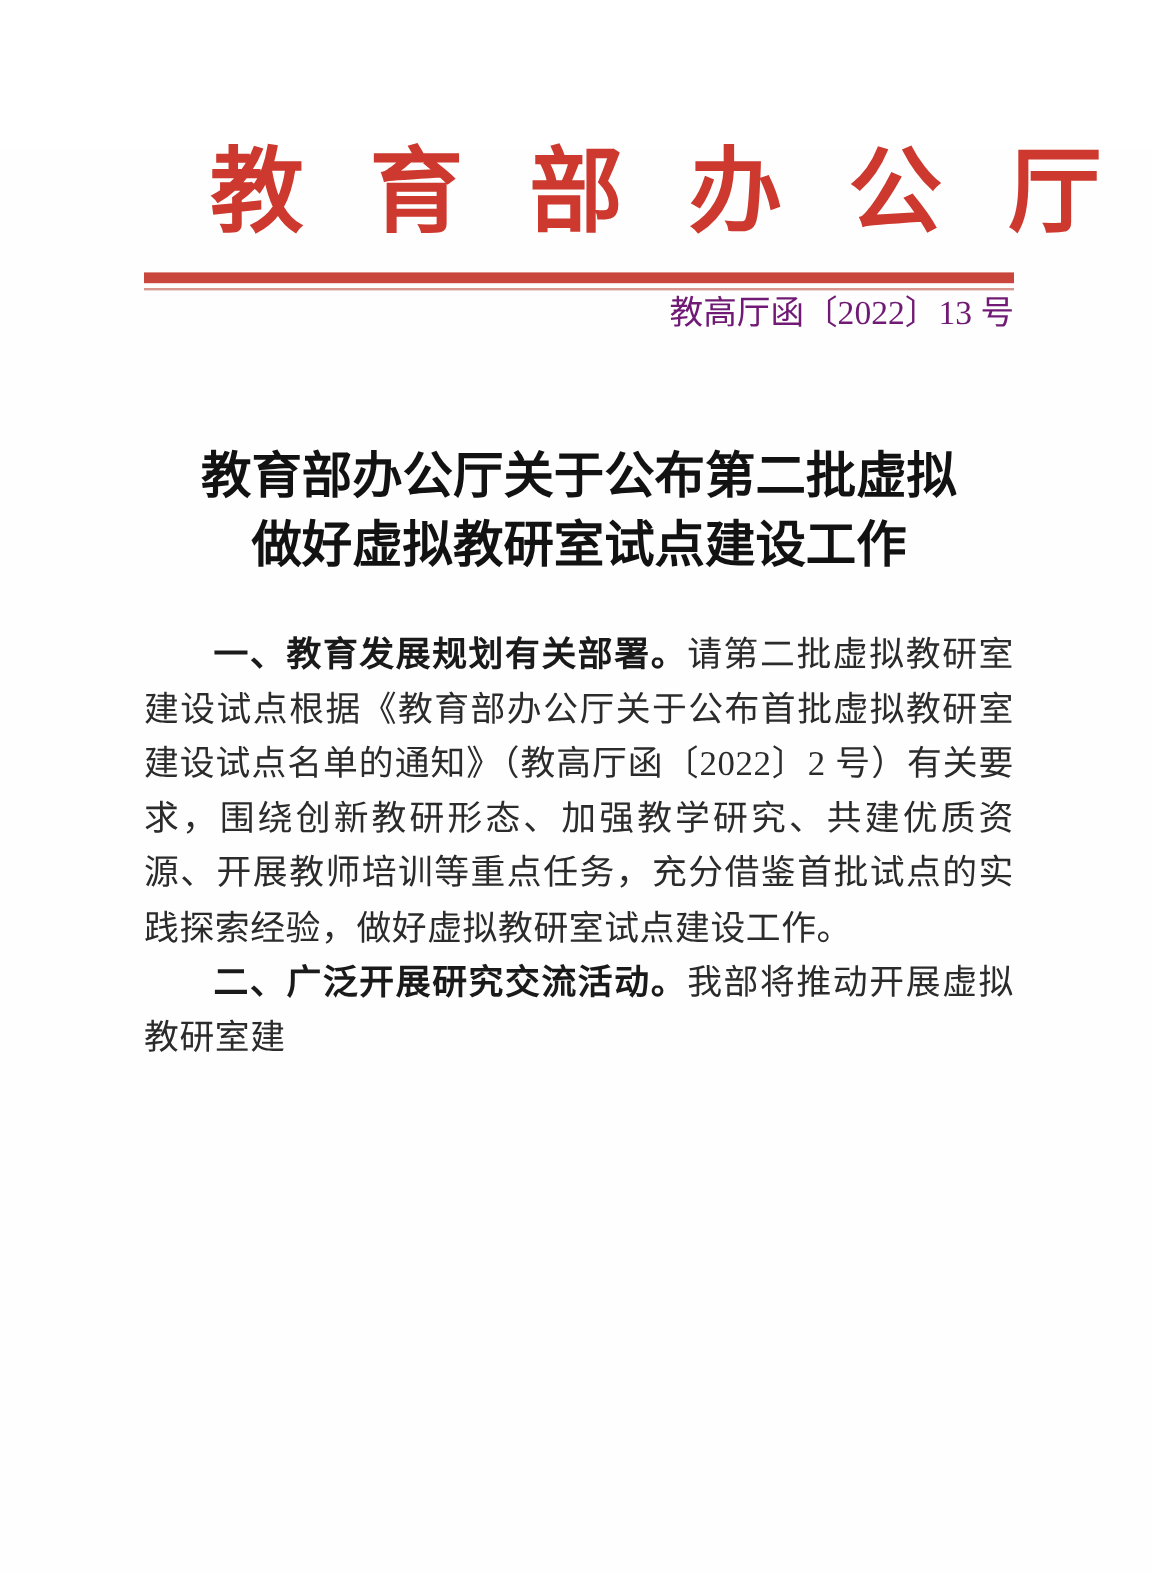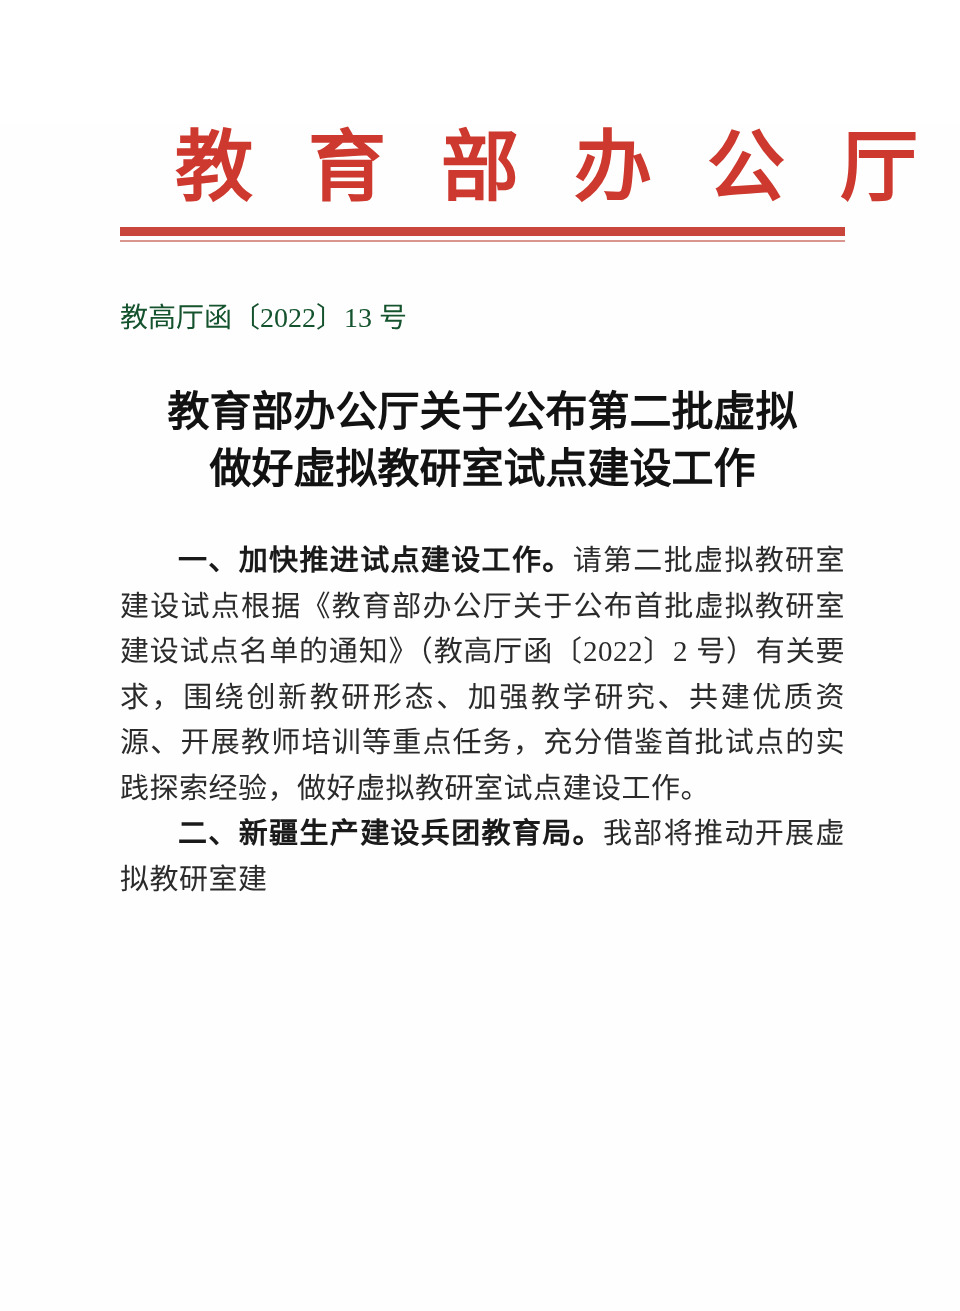--- a/index.html
+++ b/index.html
@@ -19,35 +19,35 @@
   .letterhead {
     margin-top: 124px;
     text-align: center;
     font-size: 78px;
     line-height: 1.12;
     font-weight: 700;
     color: #cd392e;
     letter-spacing: 55px;
     text-indent: 55px;
     white-space: nowrap;
-    font-family: Liberation Serif, serif;
+    font-family: Liberation Mono, monospace;
   }
   .rule { margin-top: 16px; }
   .rule-thick { height: 9px; background: #c9463c; }
   .rule-thin  { height: 2px; background: #d8968f; margin-top: 4px; }
 
   .doc-number {
-    margin-top: 56px;
+    text-align: right;
     font-size: 28px;
     line-height: 40px;
-    color: #14532d;
+    color: #701a75;
   }
 
   .title {
-    margin-top: 46px;
+    margin-top: 88px;
     text-align: center;
     font-size: 42px;
     line-height: 57px;
     font-weight: 700;
     color: #121212;
     font-family: "Liberation Serif", "DejaVu Serif", serif;
   }
   .title-line { display: block; }
 
   .body {
@@ -81,18 +81,18 @@
   <div class="doc-number">教高厅函〔2022〕13 号</div>
 
   <h1 class="title">
     <span class="title-line">教育部办公厅关于公布第二批虚拟</span>
     <span class="title-line">做好虚拟教研室试点建设工作</span>
   </h1>
 
   <div class="body">
 
 
-    <p class="para indent"><span class="lead">一、加快推进试点建设工作。</span><span>请第二批虚拟教研室建设试点根据《教育部办公厅关于公布首批虚拟教研室建设试点名单的通知》（教高厅函〔2022〕2 号）有关要求，围绕创新教研形态、加强教学研究、共建优质资源、开展教师培训等重点任务，充分借鉴首批试点的实践探索经验，做好虚拟教研室试点建设工作。</span></p>
+    <p class="para indent"><span class="lead">一、教育发展规划有关部署。</span><span>请第二批虚拟教研室建设试点根据《教育部办公厅关于公布首批虚拟教研室建设试点名单的通知》（教高厅函〔2022〕2 号）有关要求，围绕创新教研形态、加强教学研究、共建优质资源、开展教师培训等重点任务，充分借鉴首批试点的实践探索经验，做好虚拟教研室试点建设工作。</span></p>
 
-    <p class="para indent"><span class="lead">二、新疆生产建设兵团教育局。</span><span>我部将推动开展虚拟教研室建</span></p>
+    <p class="para indent"><span class="lead">二、广泛开展研究交流活动。</span><span>我部将推动开展虚拟教研室建</span></p>
   </div>
 
 </div>
 
 </body></html>

